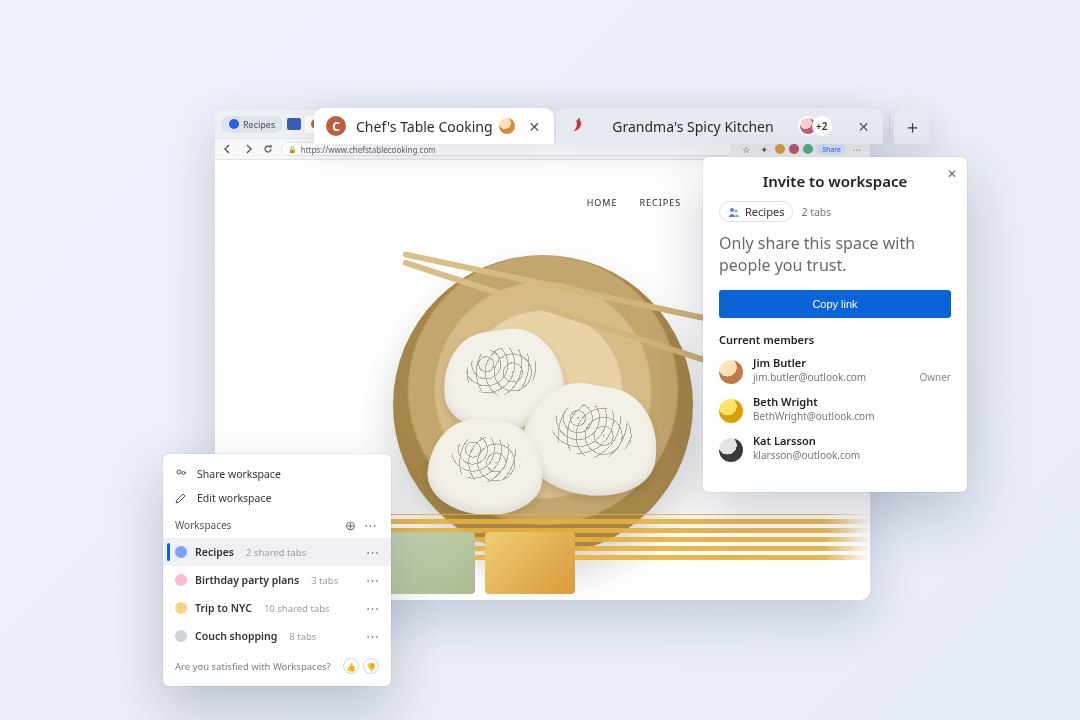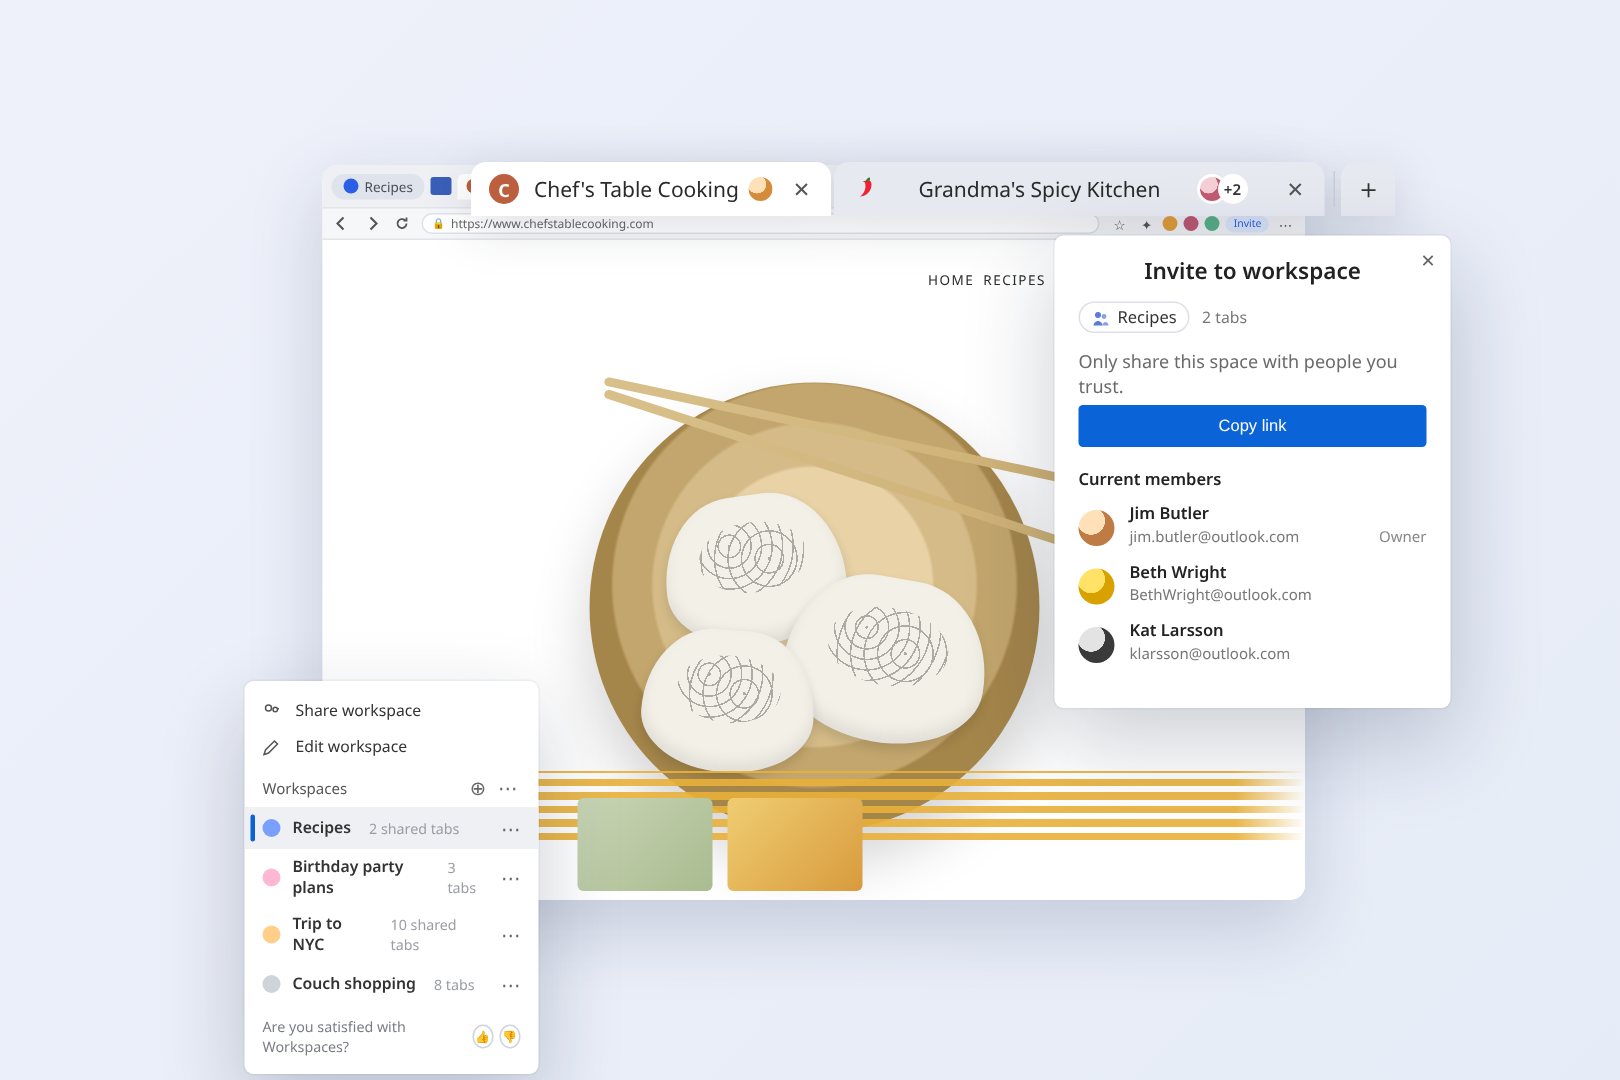--- a/index.html
+++ b/index.html
@@ -43,21 +43,21 @@
   .page {
     position:relative; height: calc(100% - 50px); background:#fff;
   }
   .logo-badge {
     position:absolute; left:24px; top:14px; width:80px; height:52px;
     border:2px solid #1b3a33; border-radius:12px; color:#1b3a33;
     display:flex; flex-direction:column; align-items:center; justify-content:center;
     font-size:8px; letter-spacing:.5px; font-weight:700; text-align:center;
   }
   .logo-badge .ln2 { font-size:6px; letter-spacing:1px; }
-  .navlinks { position:absolute; right:160px; top:20px; display:flex; gap:6px; font-size:9px; letter-spacing:1px; color:#2a2d2b; }
+  .navlinks { position:absolute; right:160px; top:36px; display:flex; gap:22px; font-size:9px; letter-spacing:1px; color:#2a2d2b; }
   .hero {
     position:absolute; left:50%; top:75px; transform:translateX(-50%);
     width:340px; height:340px;
   }
   
   .bowl {
     position:absolute; left:50%; top:50%; transform:translate(-50%,-50%);
     width:300px; height:300px; border-radius:50%;
     background: radial-gradient(circle at 50% 45%, #e8d2a6 0 35%, #d4bb87 36% 48%, #c3a66d 49% 60%, #a4854a 61% 100%);
     box-shadow: 0 20px 40px rgba(0,0,0,.18);
@@ -127,39 +127,39 @@
     border-radius:6px; box-shadow:0 22px 60px rgba(20,30,60,.22), 0 0 0 1px rgba(0,0,0,.04);
     padding:14px 16px 20px; z-index:50;
   }
   .invite .close { position:absolute; right:10px; top:8px; color:#666; font-size:12px; cursor:pointer; }
   .invite h3 { font-size:15px; font-weight:600; margin-bottom:10px;text-align:center; }
   .invite .wsrow {
     display:flex; align-items:center; gap:8px; font-size:11px; color:#333; margin-bottom:10px;
   }
   .invite .ws-pill2 { display:inline-flex; align-items:center; gap:5px; border:1px solid #dde0e6; border-radius:12px; padding:2px 8px; }
   .invite .count { color:#777; font-size:10.5px; }
-  .invite .hint { color:#6a6a6a; font-size:12px; margin-bottom:4px; }
+  .invite .hint { color:#6a6a6a; font-size:16px; margin-bottom:14px; }
   .invite .copy {
     width:100%; height:28px; background:#0b63d8; color:#fff; border:none;
     border-radius:3px; font-size:11px; cursor:pointer;
   }
   .invite h4 { font-size:11px; font-weight:600; margin:14px 0 8px; }
   .member { display:flex; align-items:flex-end; gap:10px; margin-bottom:10px; }
   .member .ava { width:24px;height:24px;border-radius:50%; }
   .member .ava.m1 { background: radial-gradient(circle at 35% 30%, #ffe0b8 0 40%, #be7c44 41% 100%); }
   .member .ava.m2 { background: radial-gradient(circle at 35% 30%, #ffe266 0 40%, #d8a100 41% 100%); }
   .member .ava.m3 { background: radial-gradient(circle at 35% 30%, #e3e3e3 0 40%, #3a3a3a 41% 100%); }
   .member .col { display:flex; flex-direction:column; }
   .member .name { font-size:11px; font-weight:600; }
   .member .mail { font-size:10px; color:#777; }
   .member .role { margin-left:auto; font-size:10px; color:#888; }
 
   
   .wsmenu {
-    position:absolute; left:163px; top:454px; width:196px; background:#fff;
+    position:absolute; left:163px; top:454px; width:228px; background:#fff;
     border-radius:6px; box-shadow:0 22px 55px rgba(20,30,60,.22), 0 0 0 1px rgba(0,0,0,.04);
     padding:8px 0 10px; z-index:60; font-size:10.5px; color:#333;
   }
   .wsmenu .row { display:flex; align-items:center; gap:8px; padding:5px 12px; cursor:pointer; }
   .wsmenu .ic { width:14px; text-align:center; color:#555; }
   .wsmenu .hd { display:flex; align-items:center; padding:6px 10px 4px 12px; color:#555; font-size:10px; }
   .wsmenu .hd .sp { flex:1; }
   .wsmenu .hd .add, .wsmenu .dots { color:#666; cursor:pointer; padding:0 4px; font-size:13px; }
   .wsmenu .item { display:flex; align-items:center; gap:8px; padding:5px 8px 5px 12px; }
   .wsmenu .item .bullet { width:12px;height:12px;border-radius:50%; flex:none; }
@@ -211,21 +211,21 @@
     <div class="addr-input">
       <span class="lock">🔒</span>
       <span>https://www.chefstablecooking.com</span>
     </div>
     <div class="right">
       <span class="icbtn">☆</span>
       <span class="icbtn">✦</span>
       <span class="dot" style="background:#e7a13a"></span>
       <span class="dot" style="background:#c25b72"></span>
       <span class="dot" style="background:#5bb48a"></span>
-      <span class="invite-pill">Invite</span>
+      <span class="invite-pill">Share</span>
       <span class="icbtn">⋯</span>
     </div>
   </div>
 
   <div class="page">
     <div class="navlinks">
       <span>HOME</span>
       <span>RECIPES</span>
       <span>A</span>
     </div>

